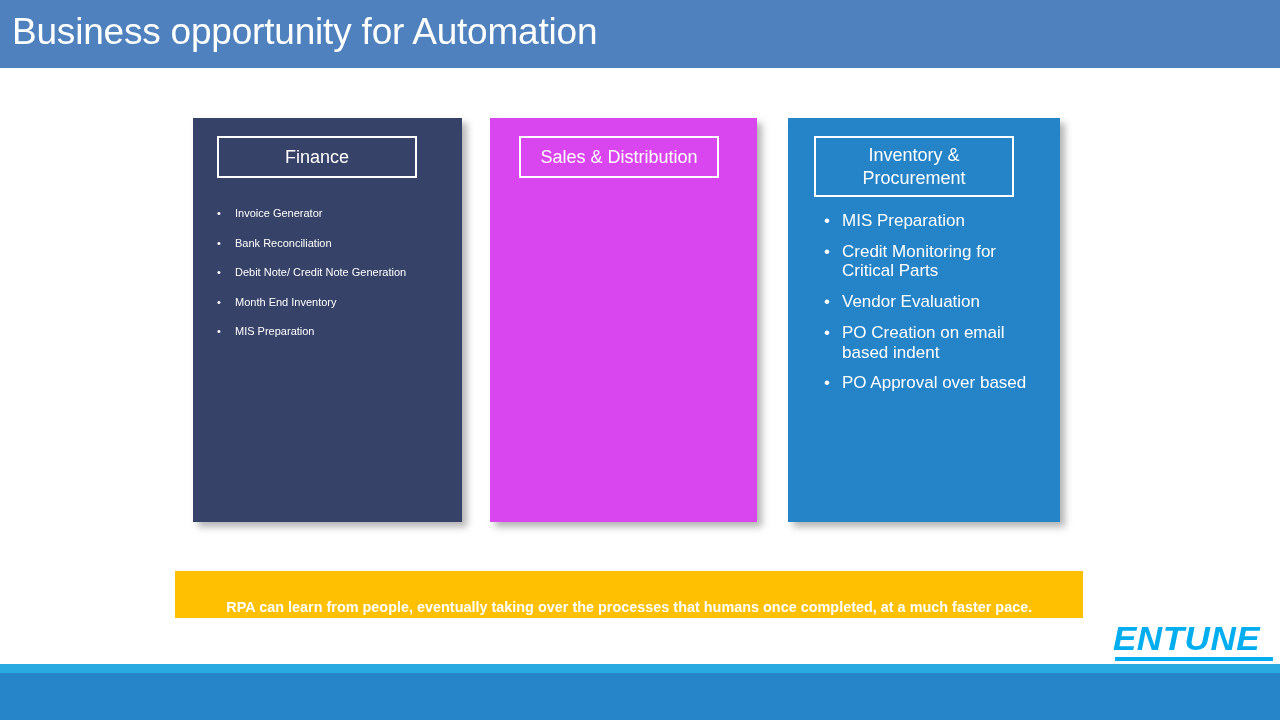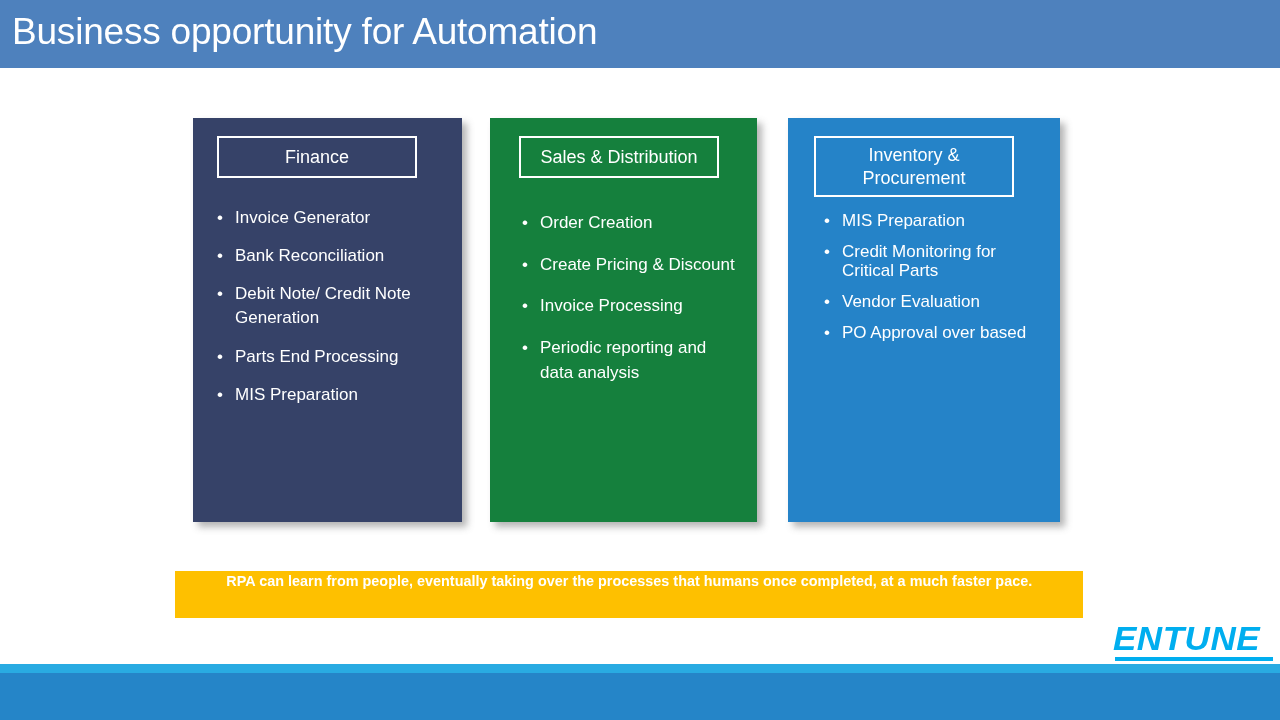--- a/index.html
+++ b/index.html
@@ -46,21 +46,21 @@
     top: 118px;
     width: 269px;
     height: 404px;
     background: #364268;
   }
   #card-sales {
     left: 490px;
     top: 118px;
     width: 267px;
     height: 404px;
-    background: #15803d;
+    background: #d946ef;
   }
   #card-inventory {
     left: 788px;
     top: 118px;
     width: 272px;
     height: 404px;
     background: #2583c8;
   }
 
   .card-title-box {
@@ -112,21 +112,21 @@
     position: absolute;
     left: 2px;
     top: 0;
     color: #ffffff;
   }
 
   #finance-list {
     left: 22px;
     top: 88px;
     width: 220px;
-    font-size: 17px;
+    font-size: 11px;
     line-height: 1.42;
   }
   #finance-list li { margin-bottom: 14px; }
 
   #sales-list {
     left: 30px;
     top: 92px;
     width: 215px;
     font-size: 17px;
     line-height: 1.5;
@@ -144,21 +144,21 @@
 
   
   #callout-banner {
     position: absolute;
     left: 175px;
     top: 571px;
     width: 908px;
     height: 47px;
     background: #fec000;
     display: flex;
-    align-items: flex-start;
+    align-items: flex-end;
     justify-content: center;
     box-sizing: border-box;
     padding: 0 10px;
   }
   #callout-text {
     color: #ffffff;
     font-size: 15.5px;
     font-weight: bold;
     text-align: center;
     line-height: 1.35;
@@ -220,45 +220,40 @@
 </div>
 
 <div class="card" id="card-finance">
   <div class="card-title-box">
     <span>Finance</span>
   </div>
   <ul class="bullet-list" id="finance-list">
     <li>Invoice Generator</li>
     <li>Bank Reconciliation</li>
     <li>Debit Note/ Credit Note Generation</li>
-    <li>Parts End Processing</li>
+    <li>Month End Inventory</li>
     <li>MIS Preparation</li>
   </ul>
 </div>
 
 <div class="card" id="card-sales">
   <div class="card-title-box">
     <span>Sales &amp; Distribution</span>
   </div>
-  <ul class="bullet-list" id="sales-list">
-    <li>Order Creation</li>
-    <li>Create Pricing &amp; Discount</li>
-    <li>Invoice Processing</li>
-    <li>Periodic reporting and data analysis</li>
-  </ul>
 </div>
 
 <div class="card" id="card-inventory">
   <div class="card-title-box">
     <span>Inventory &amp; Procurement</span>
   </div>
   <ul class="bullet-list" id="inventory-list">
     <li>MIS Preparation</li>
     <li>Credit Monitoring for Critical Parts</li>
     <li>Vendor Evaluation</li>
+    <li>PO Creation on email based indent</li>
     <li>PO Approval over based</li>
   </ul>
 </div>
 
 <div id="callout-banner">
   <div id="callout-text">RPA can learn from people, eventually taking over the processes that humans once completed, at a much faster pace.</div>
 </div>
 
 <div id="logo">
   <div id="logo-text">ENTUNE</div>

